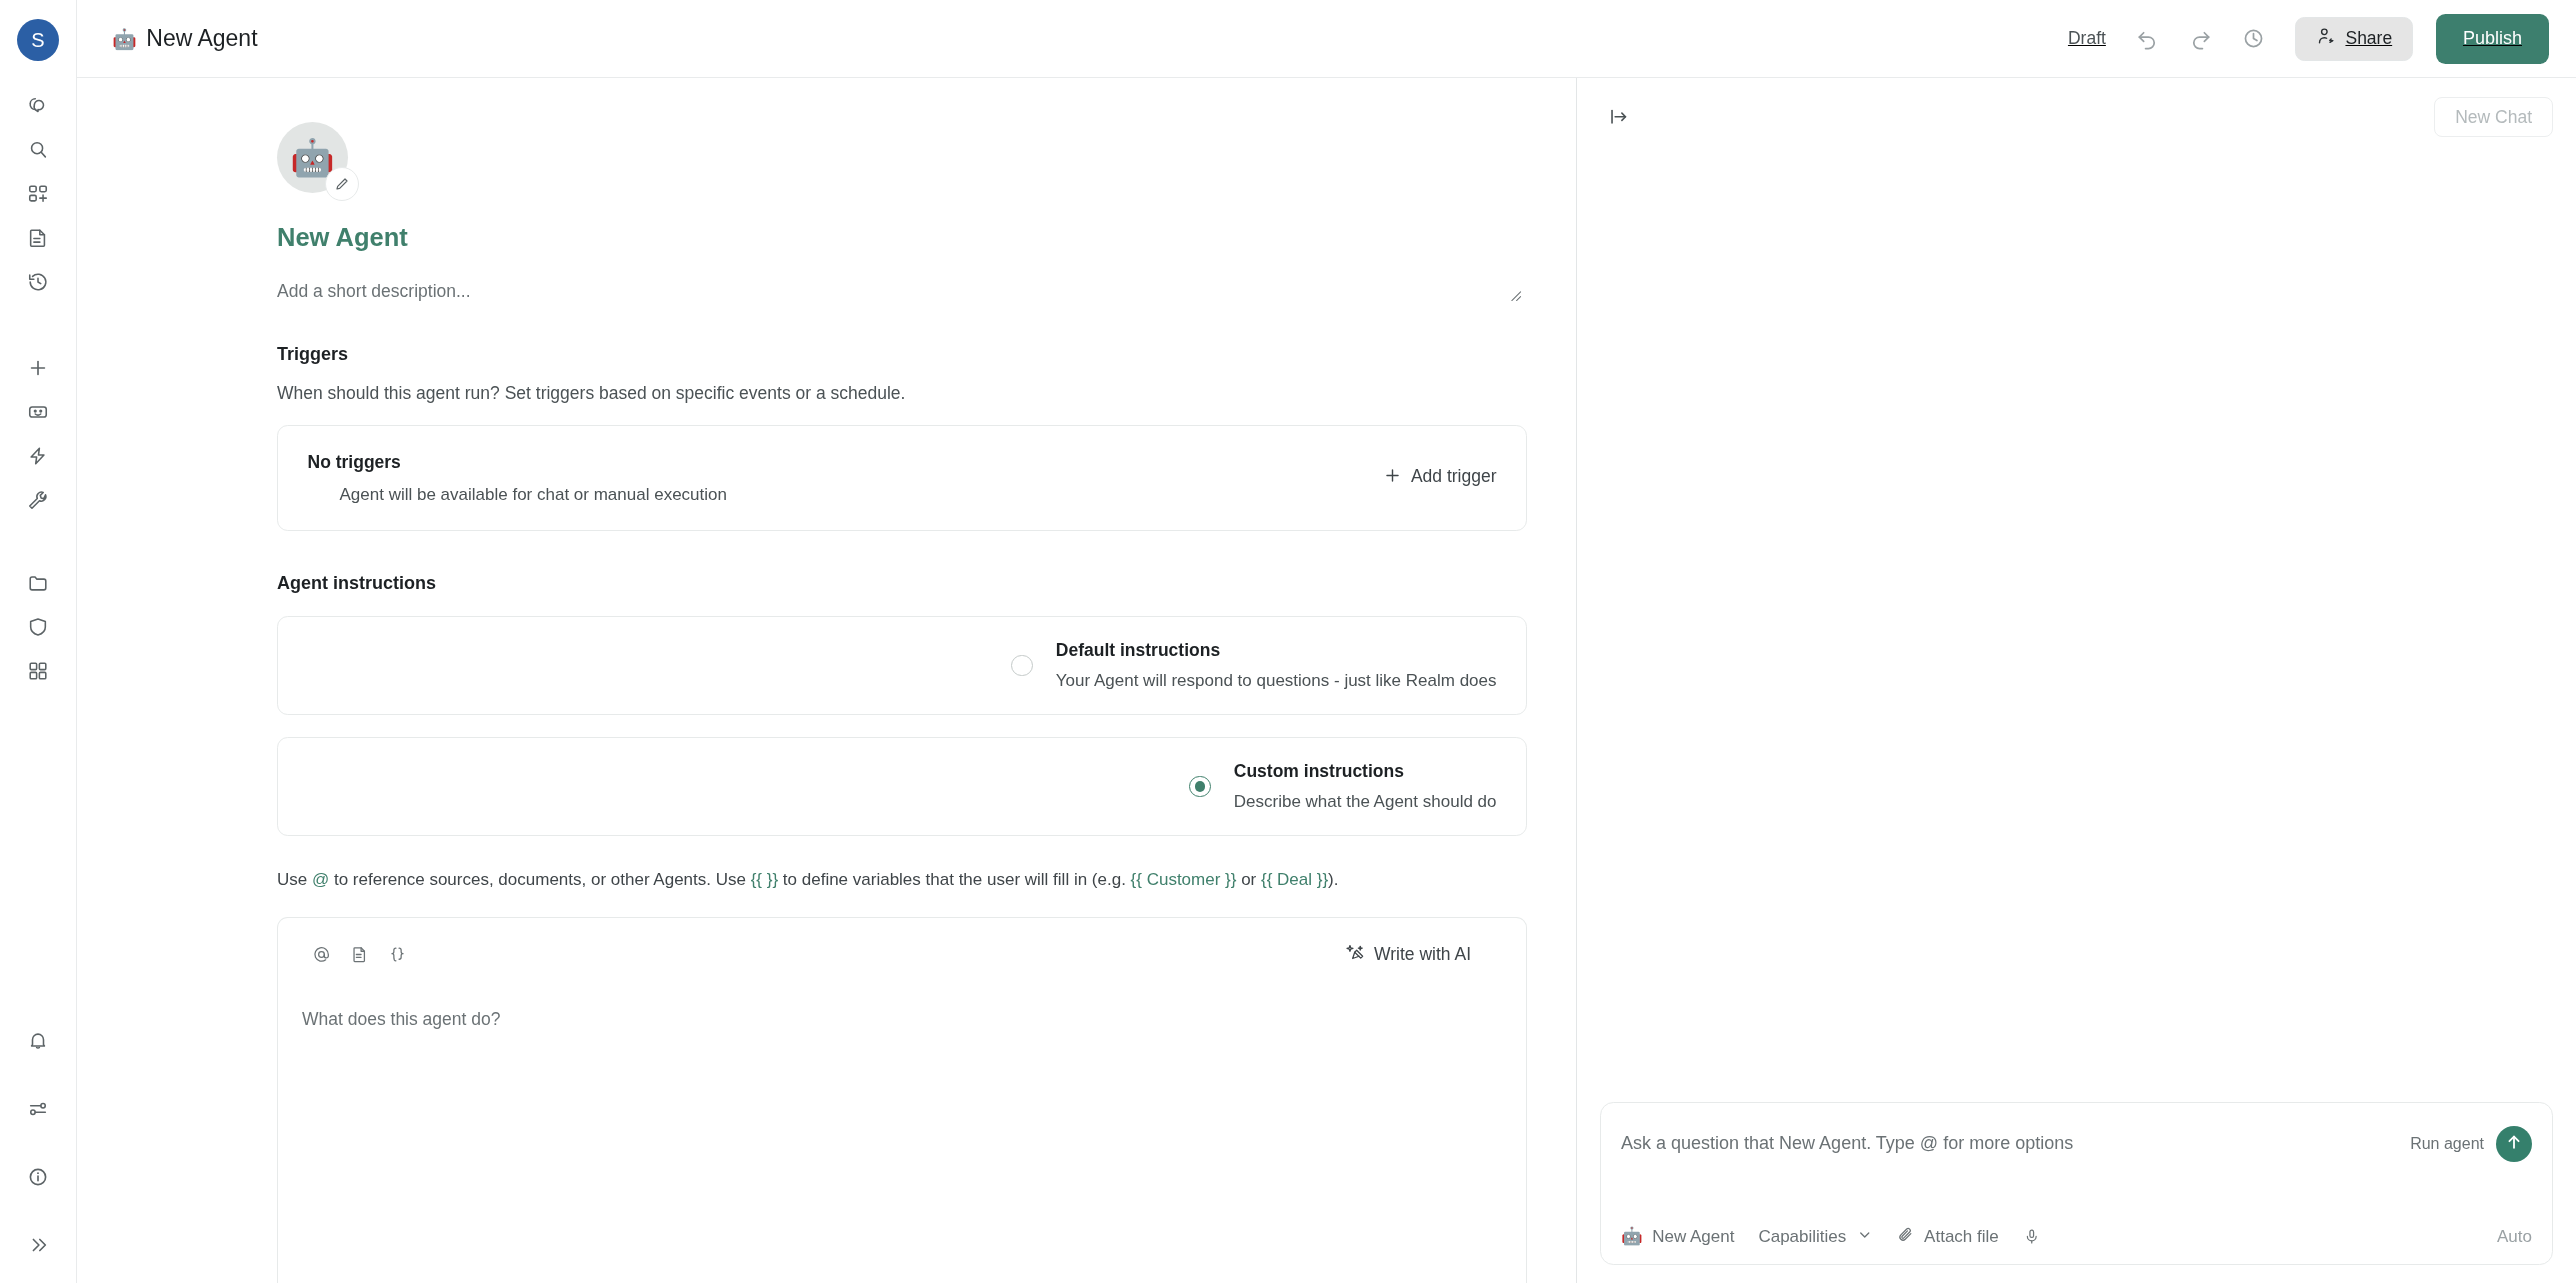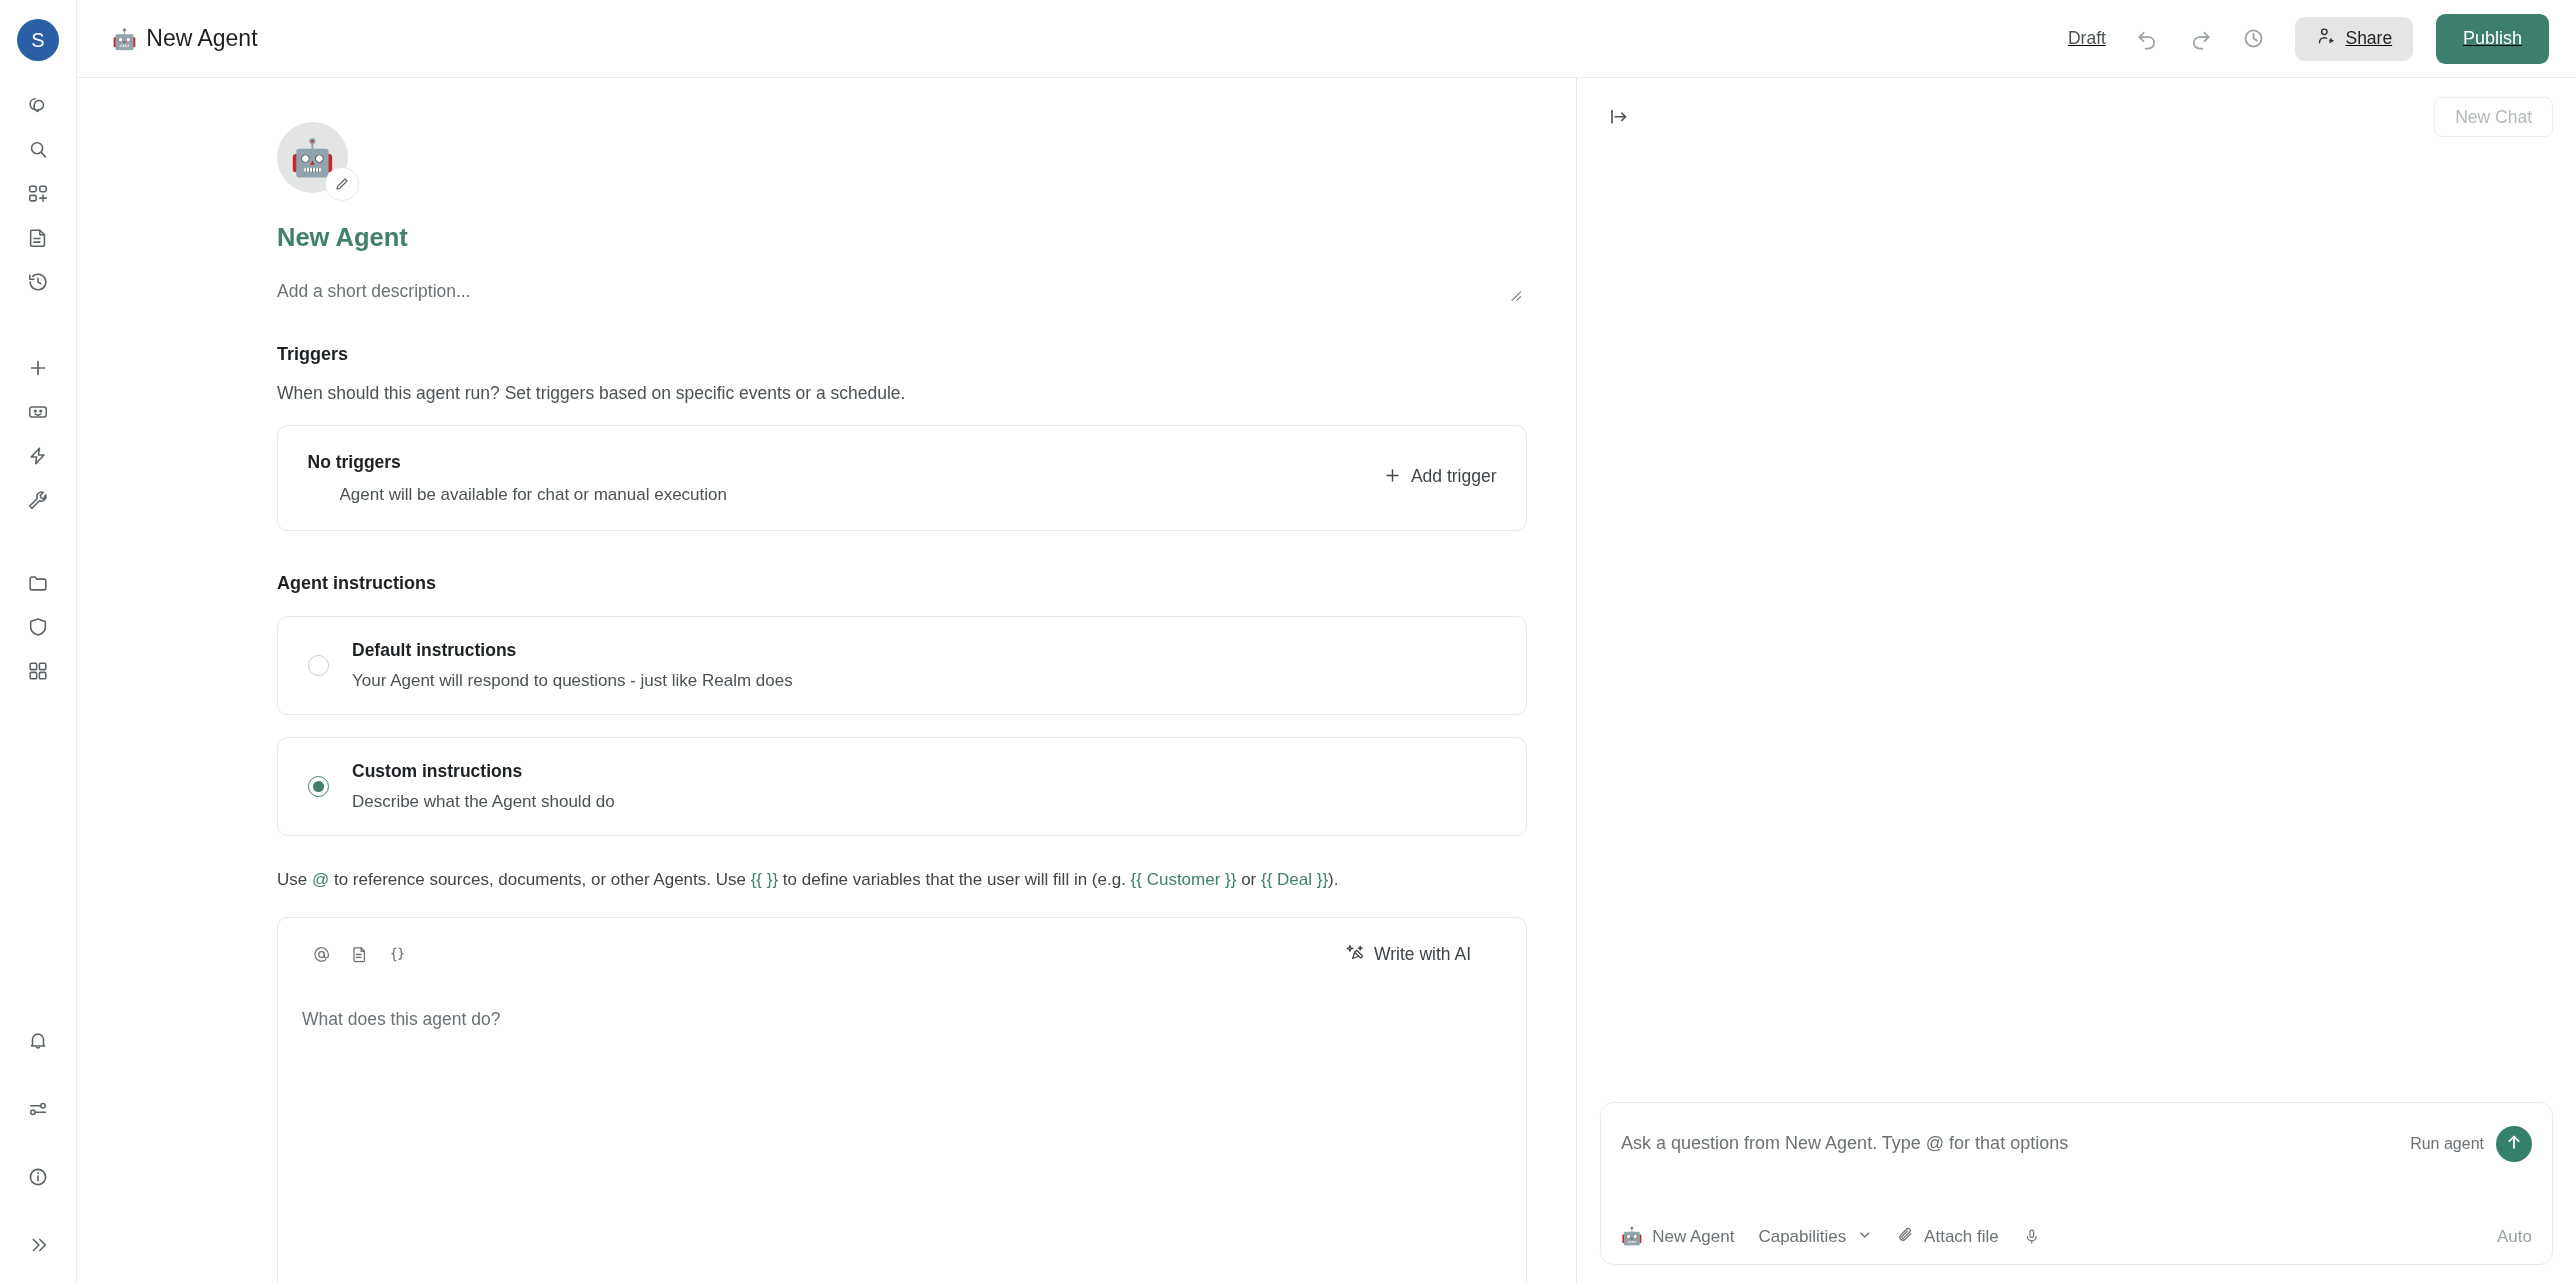--- a/index.html
+++ b/index.html
@@ -117,21 +117,21 @@
   .trigger-card { display: flex; align-items: center; padding: 25.5px 29.5px; min-height: 89px; }
   .trigger-title { font-size: 17.5px; font-weight: 700; color: #1d2124; }
   .trigger-sub { font-size: 17px; color: #4b5255; margin-top: 12px; margin-left: 32px; }
   .add-trigger {
     margin-left: auto; display: flex; align-items: flex-start; gap: 9.4px;
     font-size: 17.5px; color: #3f4549; cursor: pointer;
     background: none; border: none; font-family: inherit;
   }
   .add-trigger svg { width: 19px; height: 19px; }
 
-  .radio-card { display: flex; align-items: center; padding: 23px 29.5px; min-height: 86px; gap: 23px; cursor: pointer; }
+  .radio-card { display: flex; align-items: center; padding: 23px 29.5px; min-height: 86px; gap: 23px; cursor: pointer; justify-content: flex-end; }
   .radio {
     width: 21.5px; height: 21.5px; border-radius: 50%;
     border: 1.3px solid #c4cac9; background: #fff; flex: 0 0 auto;
     display: flex; align-items: center; justify-content: center;
   }
   .radio.checked { border-color: #40806c; }
   .radio.checked::after { content: ""; width: 10.7px; height: 10.7px; border-radius: 50%; background: #40806c; }
   .radio-title { font-size: 17.5px; font-weight: 700; color: #1d2124; }
   .radio-sub { font-size: 17px; color: #4b5255; margin-top: 10.7px; }
 
@@ -491,21 +491,21 @@
               </svg>
           </div>
           <button class="new-chat-btn">New Chat</button>
         </div>
 
         <div class="chat-body"></div>
 
         <div class="composer-wrap">
           <div class="composer">
             <div class="composer-row1">
-              <div class="composer-placeholder">Ask a question from New Agent. Type @ for that options</div>
+              <div class="composer-placeholder">Ask a question that New Agent. Type @ for more options</div>
               <div class="run-agent">
                 <span class="run-label">Run agent</span>
                 <button class="send-btn">
                   <span>
                     <svg viewBox="0 0 24 24" fill="none" stroke="currentColor" stroke-width="2.2" stroke-linecap="round" stroke-linejoin="round">
                         <line x1="12" y1="19" x2="12" y2="5.5"></line>
                         <polyline points="6.5,11 12,5.5 17.5,11"></polyline>
                       </svg>
                   </span>
                 </button>

